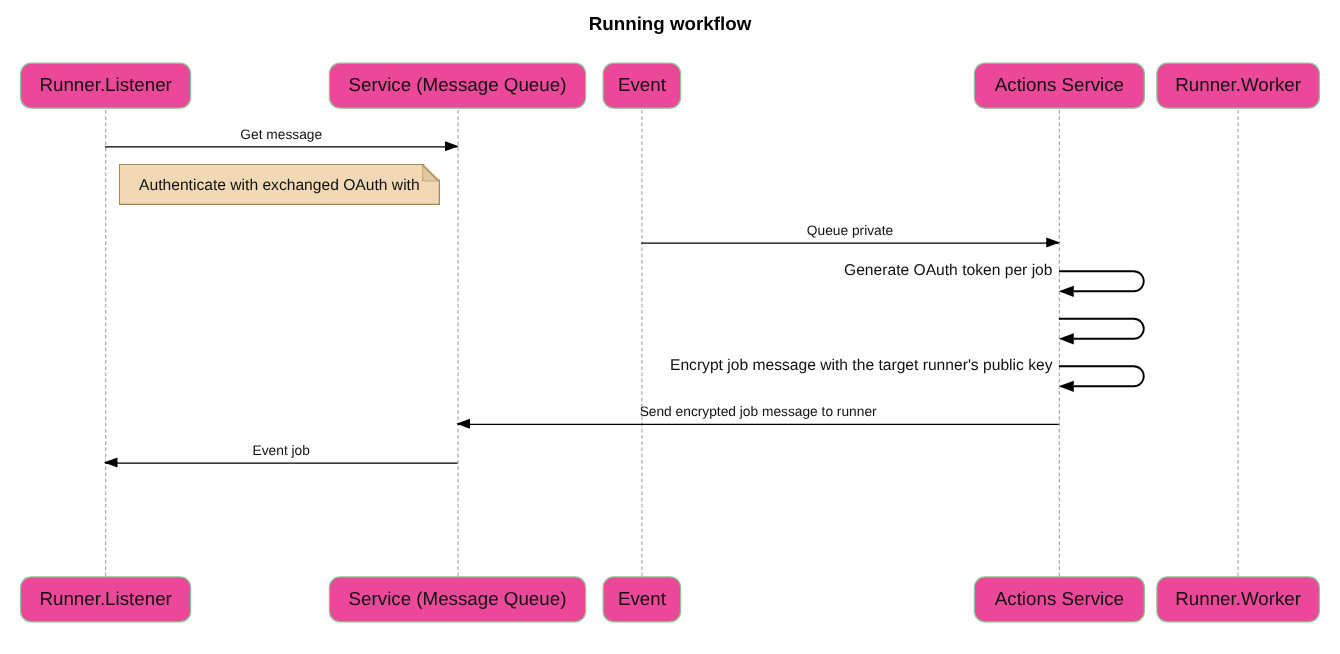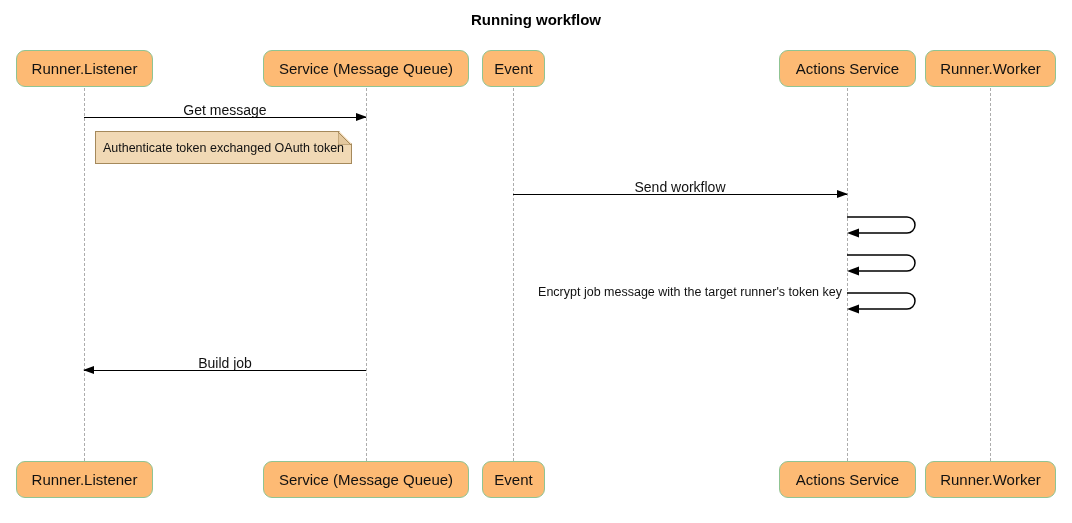--- a/index.html
+++ b/index.html
@@ -2,32 +2,32 @@
 <html><head>
 <meta charset="utf-8">
 <style>
   html,body{margin:0;padding:0;background:#ffffff;}
   body{font-family:"Liberation Sans", sans-serif; color:#111;}
   #diagram{position:relative;width:1072px;height:523px;background:#fff;overflow:hidden;}
 
   .title{position:absolute;left:0;top:11px;width:1072px;text-align:center;
          font-size:15px;font-weight:bold;color:#000;}
 
-  .actor{position:absolute;height:37px;background:#fdba74;border:1px solid #8FC493;
+  .actor{position:absolute;height:37px;background:#ec4899;border:1px solid #8FC493;
          border-radius:9px;display:flex;align-items:center;justify-content:center;
          font-size:15px;color:#111;box-sizing:border-box;white-space:nowrap;}
   .actor.top{top:50px;}
   .actor.bottom{top:461px;}
 
   .lifeline{position:absolute;top:88px;height:373px;width:0;
             border-left:1px dashed #adadad;}
 
   .message{position:absolute;height:26px;}
   .msg-label{position:absolute;left:0;right:0;top:0;height:14px;text-align:center;
-             font-size:14px;white-space:nowrap;color:#111;}
+             font-size:11px;white-space:nowrap;color:#111;}
   .msg-line{position:absolute;left:0;right:0;top:15px;height:0;border-top:1.5px solid #000;}
   .head{position:absolute;width:0;height:0;top:-5.5px;
         border-top:4.5px solid transparent;border-bottom:4.5px solid transparent;}
   .head.right{right:-1px;border-left:11px solid #000;}
   .head.left{left:-1px;border-right:11px solid #000;}
 
   .self-label{position:absolute;height:14px;font-size:12.5px;white-space:nowrap;
               text-align:right;color:#111;}
   .loop{position:absolute;left:847px;width:72px;height:26px;}
 
@@ -67,52 +67,59 @@
     </div>
 
   <div class="message" style="left:84px;top:102px;width:282px">
     <div class="msg-label">Get message</div>
     <div class="msg-line">
         <i class="head right"></i>
       </div>
   </div>
 
   <div class="note" style="left:95px;top:131px;width:257px">
-    <span>Authenticate token exchanged OAuth token</span>
+    <span>Authenticate with exchanged OAuth with</span>
     <svg class="note-fold" viewBox="0 0 13 13">
       <path d="M0,0 L13,13 L0,13 Z" fill="#E4C89E" stroke="#A5895B" stroke-width="1"></path>
     </svg>
   </div>
 
   <div class="message" style="left:513px;top:179px;width:334px">
-    <div class="msg-label">Send workflow</div>
+    <div class="msg-label">Queue private</div>
     <div class="msg-line">
         <i class="head right"></i>
       </div>
   </div>
 
+  <div class="self-label" style="right:230px;top:209px">Generate OAuth token per job</div>
   <svg class="loop" style="top:215px" viewBox="0 0 72 26">
     <path d="M0,2 H60 A8,8 0 0 1 60,18 H12" fill="none" stroke="#000" stroke-width="1.5"></path>
     <polygon points="0,18 12,13.5 12,22.5" fill="#000"></polygon>
   </svg>
 
   <svg class="loop" style="top:253px" viewBox="0 0 72 26">
     <path d="M0,2 H60 A8,8 0 0 1 60,18 H12" fill="none" stroke="#000" stroke-width="1.5"></path>
     <polygon points="0,18 12,13.5 12,22.5" fill="#000"></polygon>
   </svg>
 
-  <div class="self-label" style="right:230px;top:285px">Encrypt job message with the target runner's token key</div>
+  <div class="self-label" style="right:230px;top:285px">Encrypt job message with the target runner's public key</div>
   <svg class="loop" style="top:291px" viewBox="0 0 72 26">
     <path d="M0,2 H60 A8,8 0 0 1 60,18 H12" fill="none" stroke="#000" stroke-width="1.5"></path>
     <polygon points="0,18 12,13.5 12,22.5" fill="#000"></polygon>
   </svg>
 
+  <div class="message" style="left:366px;top:324px;width:481px">
+    <div class="msg-label">Send encrypted job message to runner</div>
+    <div class="msg-line">
+        <i class="head left"></i>
+      </div>
+  </div>
 
   <div class="message" style="left:84px;top:355px;width:282px">
-    <div class="msg-label">Build job</div>
+    <div class="msg-label">Event job</div>
     <div class="msg-line">
         <i class="head left"></i>
       </div>
   </div>
 
 
 
   <div class="actor bottom" style="left:16px;width:137px">
       <span>Runner.Listener</span>
     </div>

